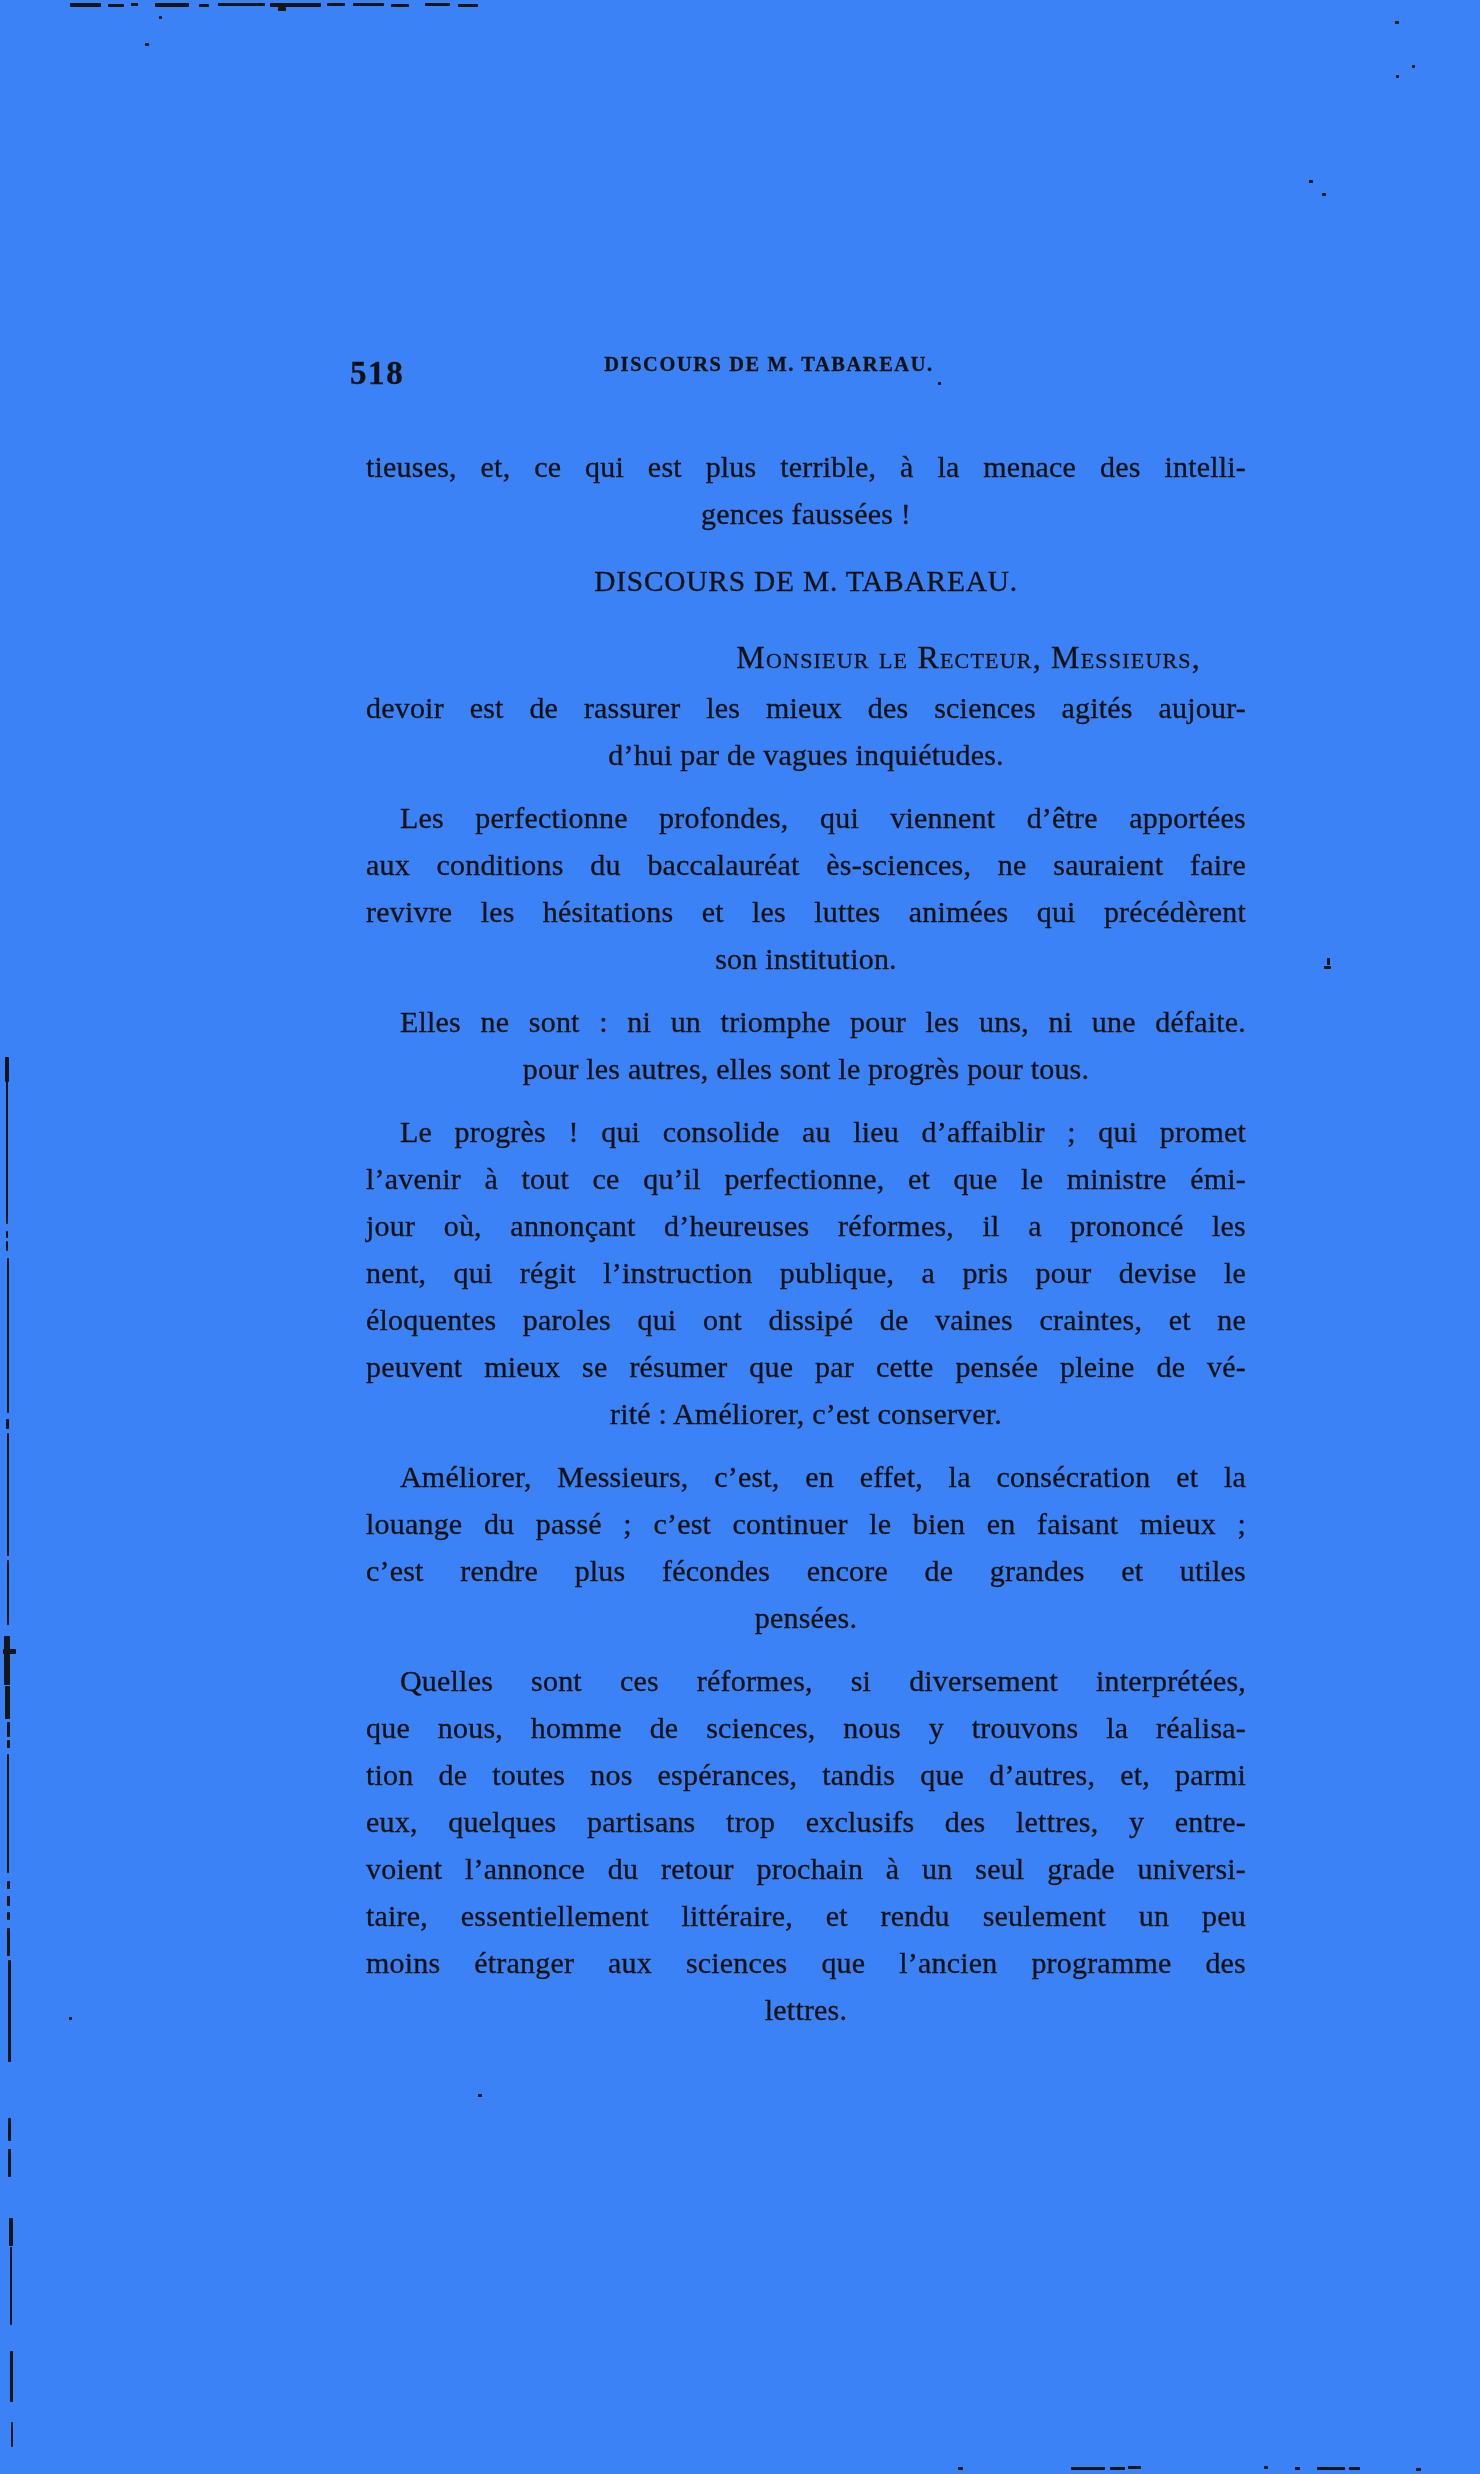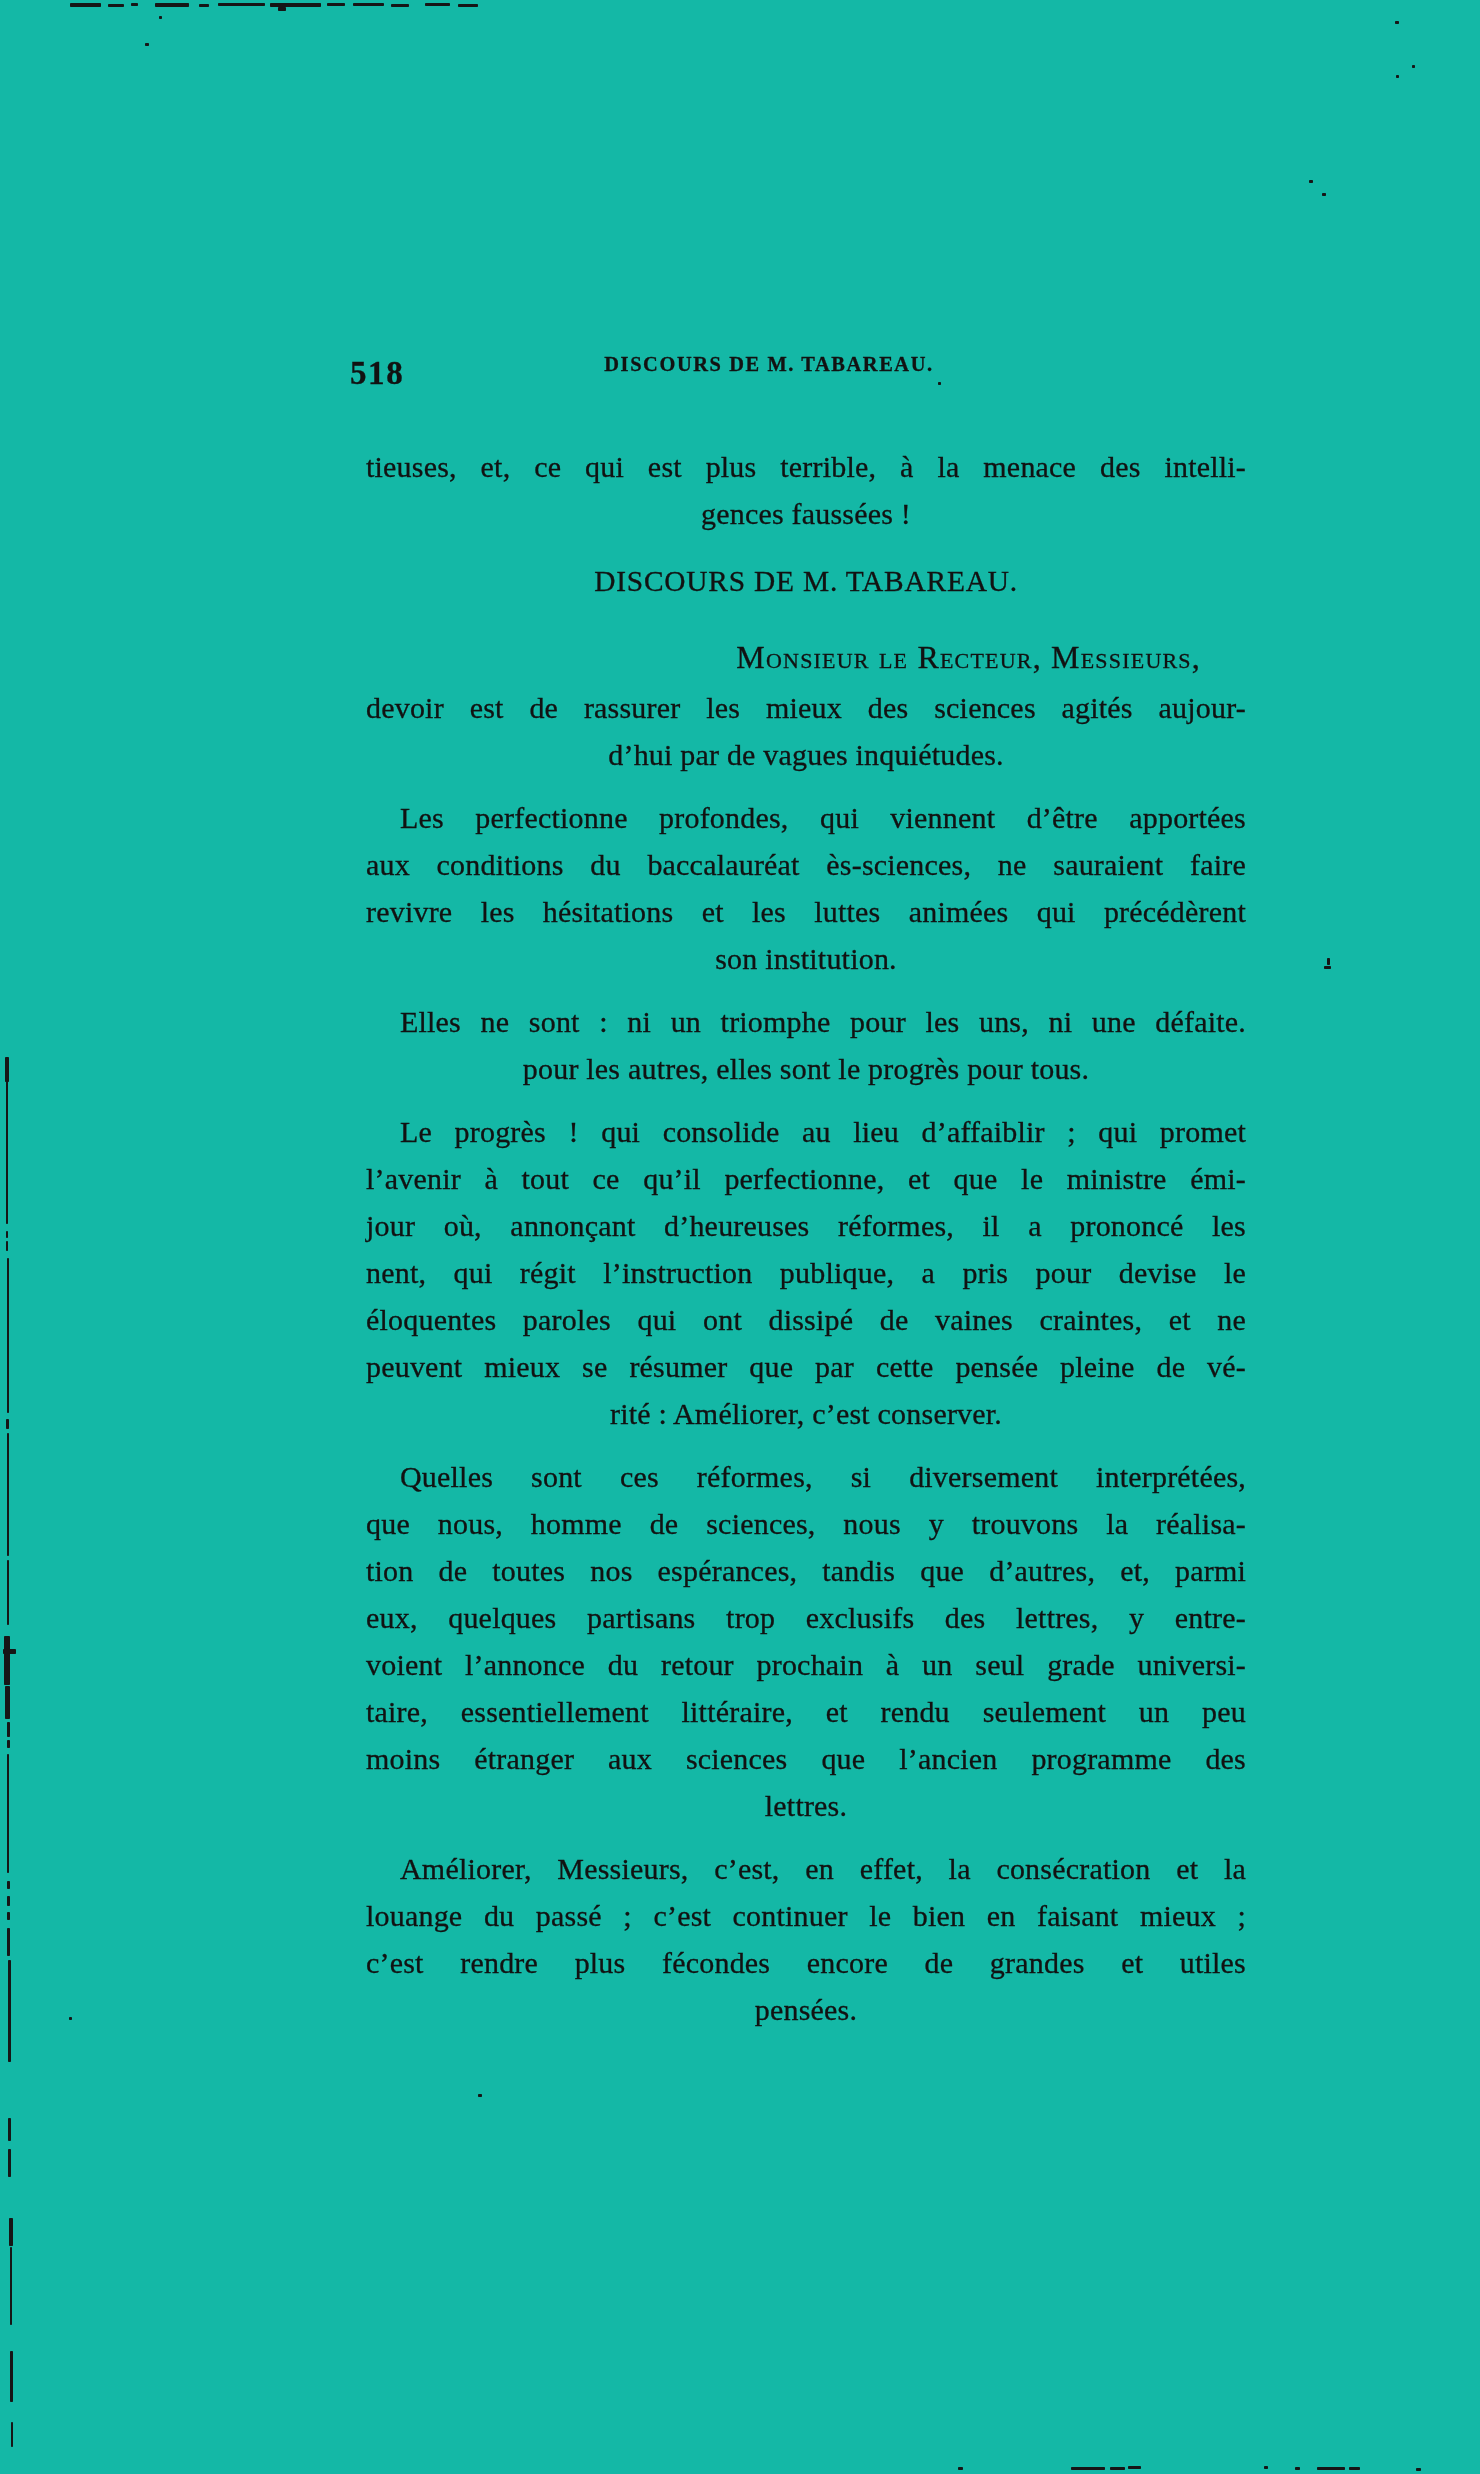--- a/index.html
+++ b/index.html
@@ -1,19 +1,19 @@
 <!DOCTYPE html>
 <html style="font-size:13px"><head>
 <meta charset="utf-8">
 <style>
   html,body{margin:0;padding:0;background:#ffffff;}
   .page{
     position:relative;
     width:1480px;height:2475px;
-    background:#14b8a6;
+    background:#3b82f6;
     overflow:hidden;
     font-family:"Liberation Serif","DejaVu Serif",serif;
     color:#121212;
     -webkit-text-stroke:0.3px #121212;
   }
   .header{position:absolute;left:350px;top:353px;width:912px;height:49px;}
   .pagenum{position:absolute;left:0;top:1.6px;font-size:33px;font-weight:700;letter-spacing:1.6px;}
   .runhead{display:block;text-align:center;transform:translateX(-37px);
     font-size:20.4px;font-weight:700;letter-spacing:1.6px;}
   .column{position:absolute;left:350px;top:427px;width:912px;}
@@ -71,35 +71,35 @@
       <span class="line j ind">Le progrès ! qui consolide au lieu d’affaiblir ; qui promet</span>
       <span class="line j">l’avenir à tout ce qu’il perfectionne, et que le ministre émi-</span>
       <span class="line j">jour où, annonçant d’heureuses réformes, il a prononcé les</span>
       <span class="line j">nent, qui régit l’instruction publique, a pris pour devise le</span>
       <span class="line j">éloquentes paroles qui ont dissipé de vaines craintes, et ne</span>
       <span class="line j">peuvent mieux se résumer que par cette pensée pleine de vé-</span>
       <span class="line">rité : Améliorer, c’est conserver.</span>
     </div>
 
     <div class="para">
+      <span class="line j ind">Améliorer, Messieurs, c’est, en effet, la consécration et la</span>
+      <span class="line j">louange du passé ; c’est continuer le bien en faisant mieux ;</span>
+      <span class="line j">c’est rendre plus fécondes encore de grandes et utiles</span>
+      <span class="line">pensées.</span>
+    </div>
+
+    <div class="para">
       <span class="line j ind">Quelles sont ces réformes, si diversement interprétées,</span>
       <span class="line j">que nous, homme de sciences, nous y trouvons la réalisa-</span>
       <span class="line j">tion de toutes nos espérances, tandis que d’autres, et, parmi</span>
       <span class="line j">eux, quelques partisans trop exclusifs des lettres, y entre-</span>
       <span class="line j">voient l’annonce du retour prochain à un seul grade universi-</span>
       <span class="line j">taire, essentiellement littéraire, et rendu seulement un peu</span>
       <span class="line j">moins étranger aux sciences que l’ancien programme des</span>
       <span class="line">lettres.</span>
-    </div>
-
-    <div class="para">
-      <span class="line j ind">Améliorer, Messieurs, c’est, en effet, la consécration et la</span>
-      <span class="line j">louange du passé ; c’est continuer le bien en faisant mieux ;</span>
-      <span class="line j">c’est rendre plus fécondes encore de grandes et utiles</span>
-      <span class="line">pensées.</span>
     </div>
 
   </div>
 
   <div id="artifacts">
       <div class="mark" style="left: 70px; top: 3.3px; width: 31px; height: 3.3px;"></div>
       <div class="mark" style="left: 108px; top: 4.1px; width: 16.4px; height: 2.5px;"></div>
       <div class="mark" style="left: 131px; top: 3.3px; width: 7.4px; height: 2.5px;"></div>
       <div class="mark" style="left: 155px; top: 3.3px; width: 34px; height: 3.3px;"></div>
       <div class="mark" style="left: 199px; top: 4.1px; width: 9.8px; height: 2.5px;"></div>

